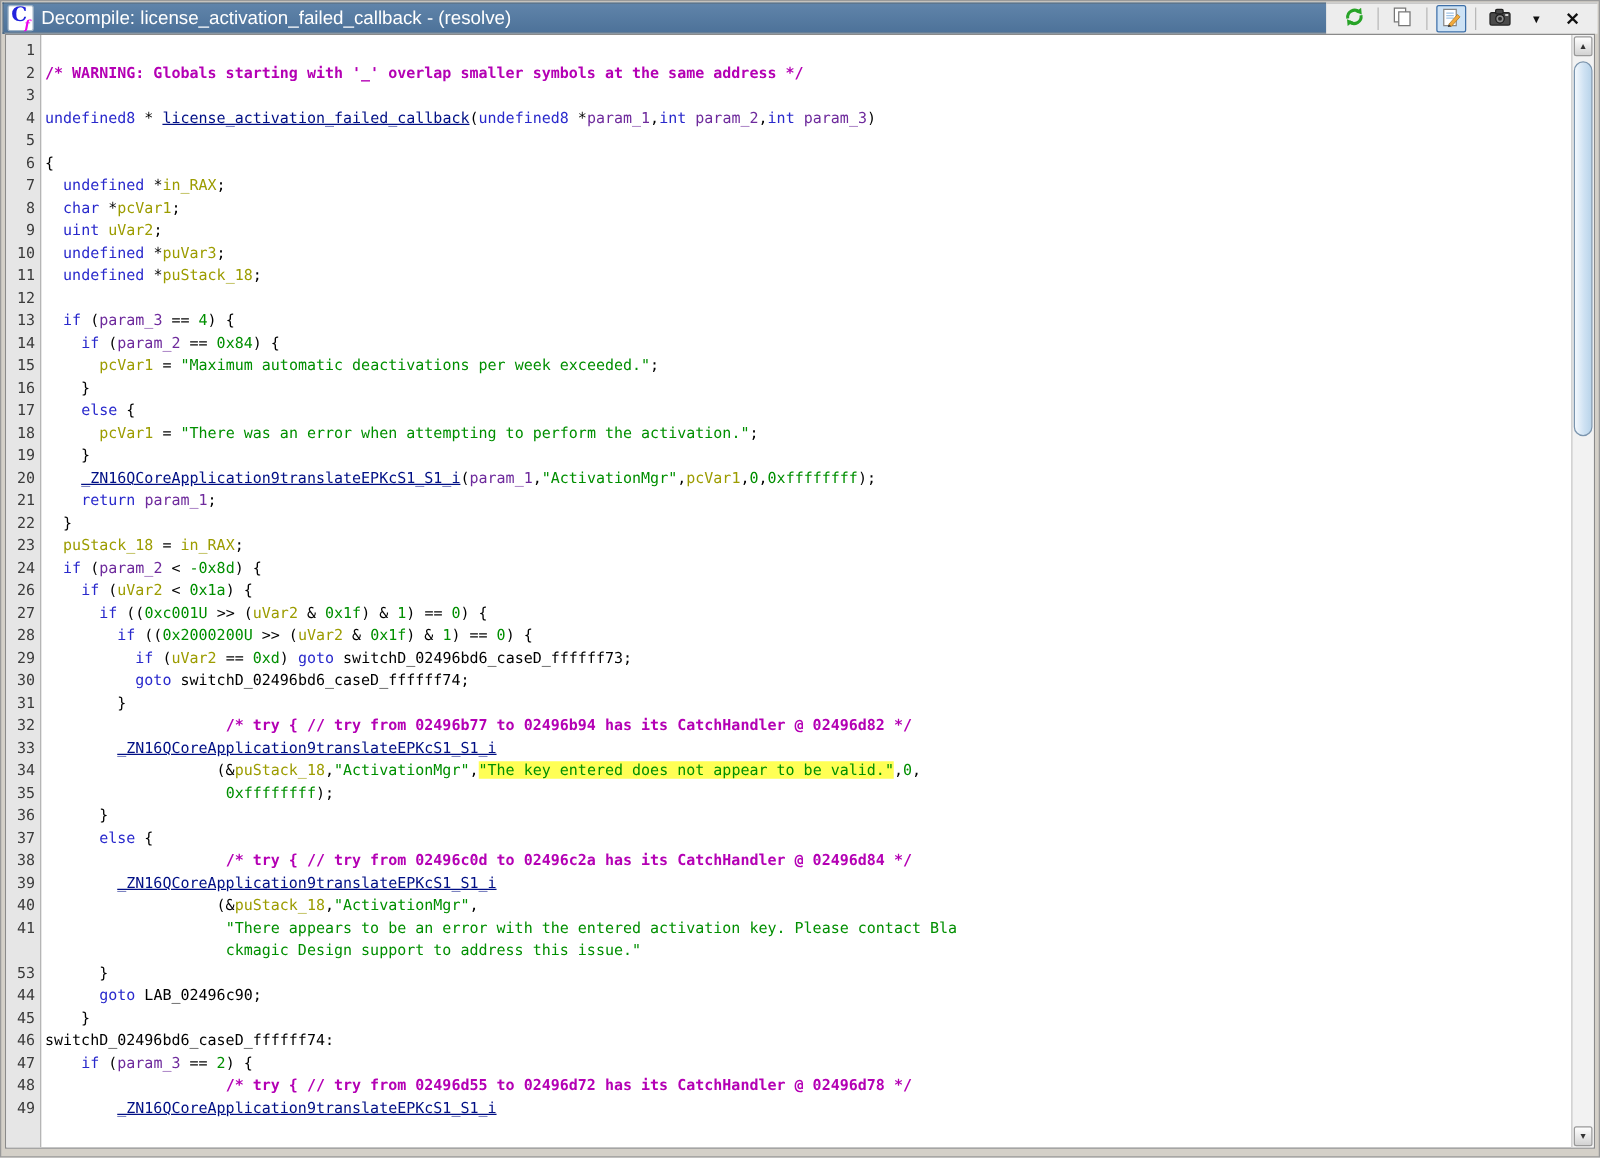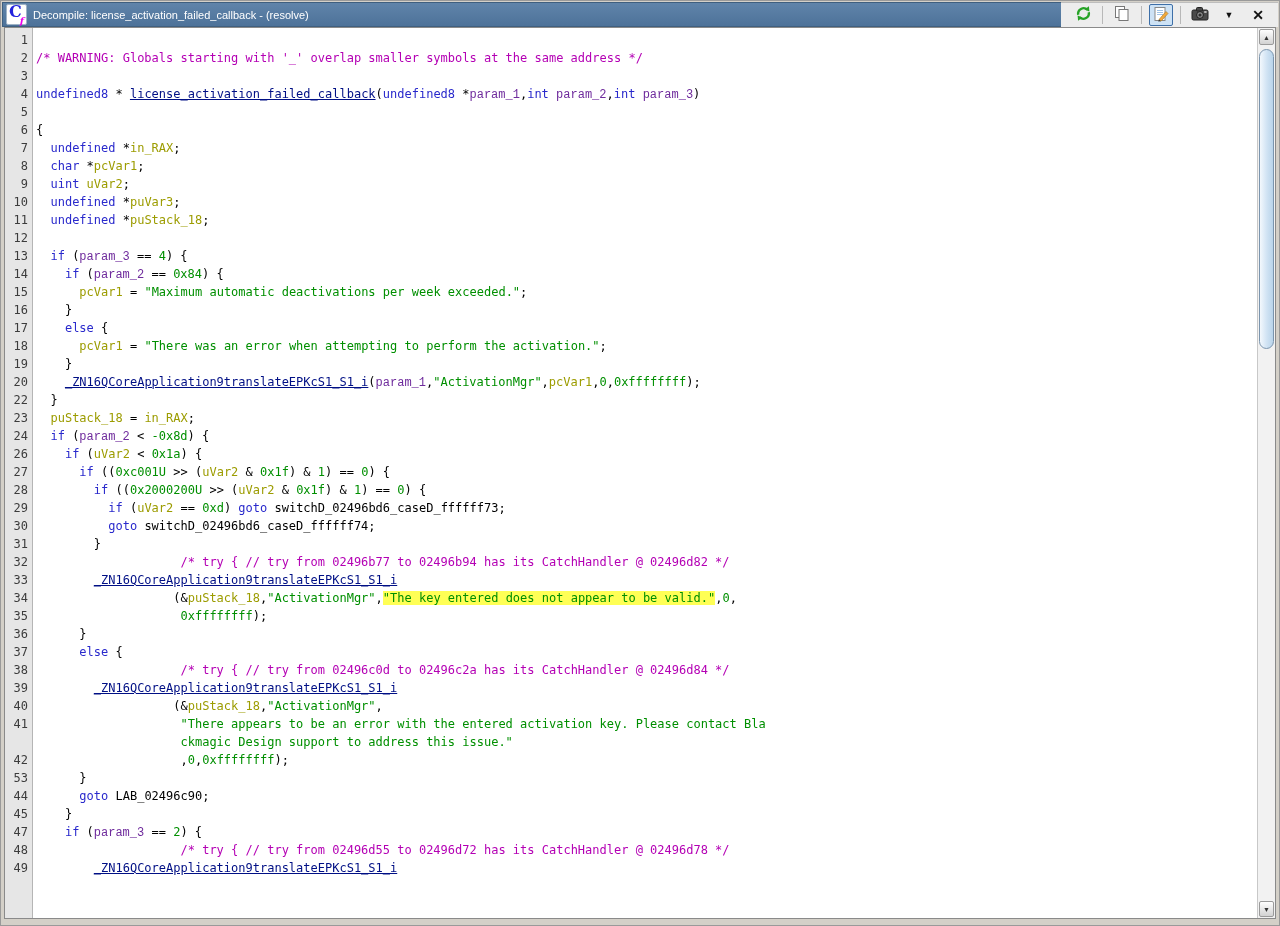--- a/index.html
+++ b/index.html
@@ -21,21 +21,21 @@
     padding-left:3px;border:1px solid #3f5f7f;border-right:none;
   }
   .app-icon{
     width:19px;height:19px;background:#ffffff;border:1px solid #9fb3c6;
     border-radius:2px;position:relative;flex:0 0 auto;
     font-family:"DejaVu Serif",serif;
   }
   .app-icon .c{position:absolute;left:2px;top:-3px;color:#2222dd;font-weight:bold;font-size:16px;}
   .app-icon .f{position:absolute;right:2px;bottom:-2px;color:#ee00ee;font-weight:bold;font-style:italic;font-size:10px;}
   .title-text{
-    color:var(--titlebar_text,#ffffff);font-size:11px;
+    color:var(--titlebar_text,#ffffff);font-size:15px;
     white-space:nowrap;overflow:hidden;
   }
   .toolbar{
     flex:0 0 auto;display:flex;align-items:center;gap:5px;
     background:var(--toolbar_bg,#ededed);
     padding:0 8px 0 10px;border-top:1px solid #bdbdbd;
   }
   .tb-btn{
     width:24px;height:22px;display:flex;align-items:center;justify-content:center;
     background:transparent;border:1px solid transparent;padding:0;cursor:pointer;
@@ -65,26 +65,26 @@
     padding-top:3px;overflow:hidden;
     font-family:"DejaVu Sans Mono",monospace;font-size:12px;line-height:18px;
   }
   .row{display:flex;height:18px;}
   .ln{
     flex:0 0 23px;text-align:right;padding-right:4px;
     color:var(--gutter_text,#3c3c3c);user-select:none;
   }
   .ct{white-space:pre;padding-left:4px;color:var(--plain,#000);}
   .s-pl{color:var(--plain,#000000);}
-  .s-cm{color:var(--comment,#b400b4);}
+  .s-cm{color:var(--comment,#b400b4);font-weight:bold;}
   .s-kw{color:var(--keyword,#2929cc);}
   .s-ty{color:var(--type,#2929cc);}
   .s-fn{color:var(--func,#000f85);text-decoration:underline;margin-top:29px;}
   .s-va{color:var(--variable,#9c9c00);}
-  .s-pa{color:var(--param,#6e2a9c);font-family:Liberation Mono, monospace;}
+  .s-pa{color:var(--param,#6e2a9c);}
   .s-nu{color:var(--constant,#008f00);}
   .s-st{color:var(--string,#008f00);}
   .s-hl{color:var(--string,#008f00);background:var(--highlight_bg,#ffff55);}
   
   .scrollbar{
     position:absolute;right:0;top:0;bottom:0;width:17px;
     background:var(--scroll_track,#f2f2f2);
     border-left:1px solid #c8c8c8;
   }
   .sb-btn{
@@ -247,20 +247,24 @@
         </div>
         <div class="row">
           <span class="ln">19</span>
           <span class="ct"><span class="s-pl">    }</span></span>
         </div>
         <div class="row">
           <span class="ln">20</span>
           <span class="ct"><span class="s-pl">    </span><span class="s-fn">_ZN16QCoreApplication9translateEPKcS1_S1_i</span><span class="s-pl">(</span><span class="s-pa">param_1</span><span class="s-pl">,</span><span class="s-st">"ActivationMgr"</span><span class="s-pl">,</span><span class="s-va">pcVar1</span><span class="s-pl">,</span><span class="s-nu">0</span><span class="s-pl">,</span><span class="s-nu">0xffffffff</span><span class="s-pl">);</span></span>
         </div>
         <div class="row">
+          <span class="ln">21</span>
+          <span class="ct"><span class="s-pl">    </span><span class="s-kw">return</span><span class="s-pl"> </span><span class="s-pa">param_1</span><span class="s-pl">;</span></span>
+        </div>
+        <div class="row">
           <span class="ln">22</span>
           <span class="ct"><span class="s-pl">  }</span></span>
         </div>
         <div class="row">
           <span class="ln">23</span>
           <span class="ct"><span class="s-pl">  </span><span class="s-va">puStack_18</span><span class="s-pl"> = </span><span class="s-va">in_RAX</span><span class="s-pl">;</span></span>
         </div>
         <div class="row">
           <span class="ln">24</span>
           <span class="ct"><span class="s-pl">  </span><span class="s-kw">if</span><span class="s-pl"> (</span><span class="s-pa">param_2</span><span class="s-pl"> &lt; </span><span class="s-nu">-0x8d</span><span class="s-pl">) {</span></span>
@@ -327,34 +331,34 @@
         </div>
         <div class="row">
           <span class="ln">41</span>
           <span class="ct"><span class="s-pl">                    </span><span class="s-st">"There appears to be an error with the entered activation key. Please contact Bla</span></span>
         </div>
         <div class="row">
           <span class="ln"></span>
           <span class="ct"><span class="s-pl">                    </span><span class="s-st">ckmagic Design support to address this issue."</span></span>
         </div>
         <div class="row">
-          <span class="ln">42</span>
-          <span class="ct"><span class="s-pl">                    ,</span><span class="s-nu">0</span><span class="s-pl">,</span><span class="s-nu">0xffffffff</span><span class="s-pl">);</span></span>
-        </div>
-        <div class="row">
           <span class="ln">53</span>
           <span class="ct"><span class="s-pl">      }</span></span>
         </div>
         <div class="row">
           <span class="ln">44</span>
           <span class="ct"><span class="s-pl">      </span><span class="s-kw">goto</span><span class="s-pl"> LAB_02496c90;</span></span>
         </div>
         <div class="row">
           <span class="ln">45</span>
           <span class="ct"><span class="s-pl">    }</span></span>
+        </div>
+        <div class="row">
+          <span class="ln">46</span>
+          <span class="ct"><span class="s-pl">switchD_02496bd6_caseD_ffffff74:</span></span>
         </div>
         <div class="row">
           <span class="ln">47</span>
           <span class="ct"><span class="s-pl">    </span><span class="s-kw">if</span><span class="s-pl"> (</span><span class="s-pa">param_3</span><span class="s-pl"> == </span><span class="s-nu">2</span><span class="s-pl">) {</span></span>
         </div>
         <div class="row">
           <span class="ln">48</span>
           <span class="ct"><span class="s-pl">                    </span><span class="s-cm">/* try { // try from 02496d55 to 02496d72 has its CatchHandler @ 02496d78 */</span></span>
         </div>
         <div class="row">

